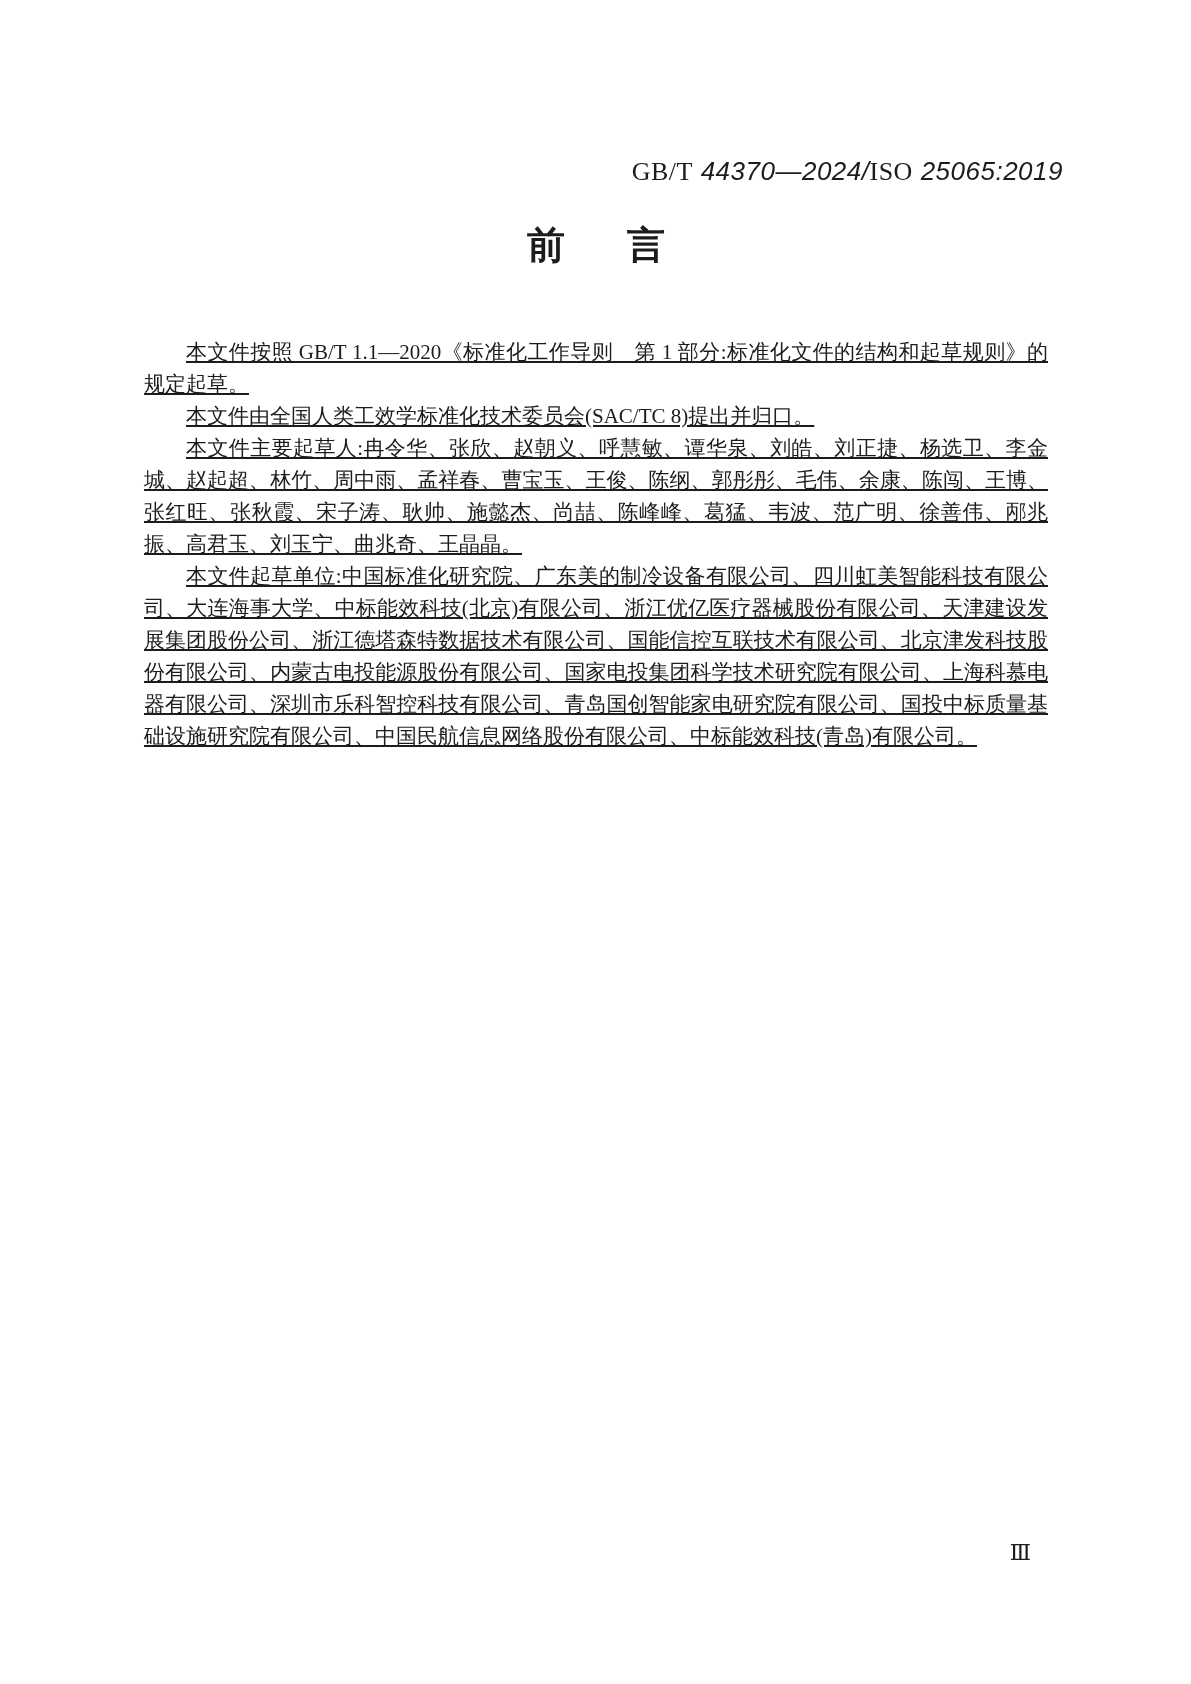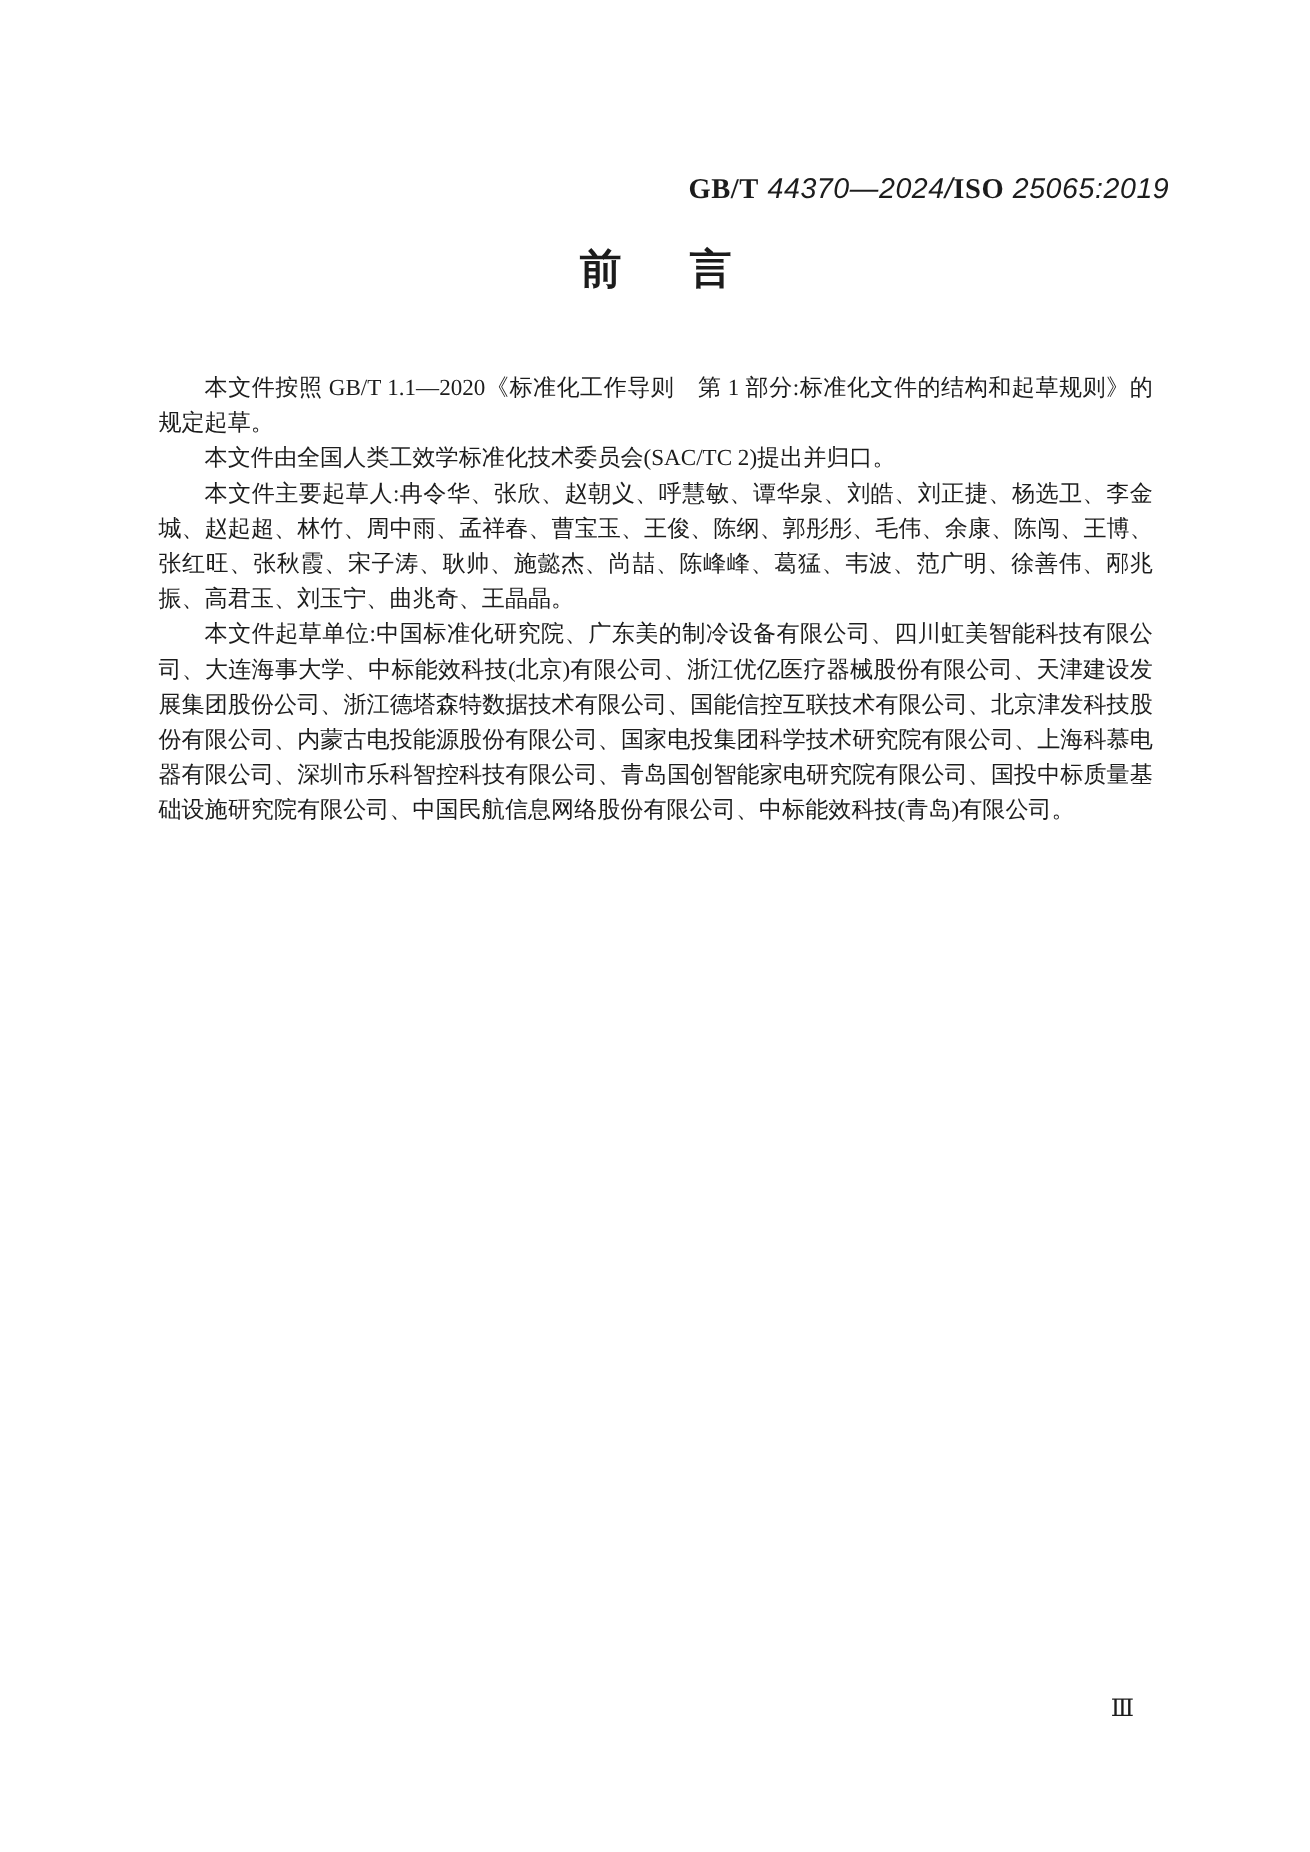--- a/index.html
+++ b/index.html
@@ -21,21 +21,21 @@
     position: absolute;
     top: 126px;
     right: 128px;
     font-size: 26px;
     line-height: 30px;
     white-space: pre;
     letter-spacing: 0.5px;
   }
   .doc-code .code-serif-bold {
     font-family: "Liberation Serif", "DejaVu Serif", serif;
-    font-weight: 700;
+    font-weight: 400;
   }
   .doc-code .code-sans {
     font-family: "Liberation Sans", "DejaVu Sans", sans-serif;
     font-weight: 400;
     font-style: italic;
   }
   .foreword-title {
     position: absolute;
     top: 222px;
     left: 144px;
@@ -48,20 +48,21 @@
     line-height: 46px;
   }
   .foreword-body {
     position: absolute;
     top: 336px;
     left: 144px;
     width: 904px;
     font-size: 21px;
     line-height: 32px;
     text-align: justify;
+    text-decoration: underline;
   }
   .foreword-paragraph {
     margin: 0;
     text-indent: 2em;
   }
   .page-number {
     position: absolute;
     top: 1540px;
     right: 160px;
     font-size: 22px;
@@ -77,20 +78,20 @@
     <span class="code-serif-bold">GB/T</span><span class="code-sans"> 44370—2024/</span><span class="code-serif-bold">ISO</span><span class="code-sans"> 25065:2019</span>
   </div>
 
   <div class="foreword-title">
     <span>前</span>
     <span>言</span>
   </div>
 
   <div class="foreword-body">
     <p class="foreword-paragraph">本文件按照 GB/T 1.1—2020《标准化工作导则　第 1 部分:标准化文件的结构和起草规则》的规定起草。</p>
-    <p class="foreword-paragraph">本文件由全国人类工效学标准化技术委员会(SAC/TC 2)提出并归口。</p>
+    <p class="foreword-paragraph">本文件由全国人类工效学标准化技术委员会(SAC/TC 8)提出并归口。</p>
     <p class="foreword-paragraph">本文件主要起草人:冉令华、张欣、赵朝义、呼慧敏、谭华泉、刘皓、刘正捷、杨选卫、李金城、赵起超、林竹、周中雨、孟祥春、曹宝玉、王俊、陈纲、郭彤彤、毛伟、余康、陈闯、王博、张红旺、张秋霞、宋子涛、耿帅、施懿杰、尚喆、陈峰峰、葛猛、韦波、范广明、徐善伟、邴兆振、高君玉、刘玉宁、曲兆奇、王晶晶。</p>
     <p class="foreword-paragraph">本文件起草单位:中国标准化研究院、广东美的制冷设备有限公司、四川虹美智能科技有限公司、大连海事大学、中标能效科技(北京)有限公司、浙江优亿医疗器械股份有限公司、天津建设发展集团股份公司、浙江德塔森特数据技术有限公司、国能信控互联技术有限公司、北京津发科技股份有限公司、内蒙古电投能源股份有限公司、国家电投集团科学技术研究院有限公司、上海科慕电器有限公司、深圳市乐科智控科技有限公司、青岛国创智能家电研究院有限公司、国投中标质量基础设施研究院有限公司、中国民航信息网络股份有限公司、中标能效科技(青岛)有限公司。</p>
   </div>
 
   <div class="page-number">Ⅲ</div>
 
 </div>
 
 </body></html>

